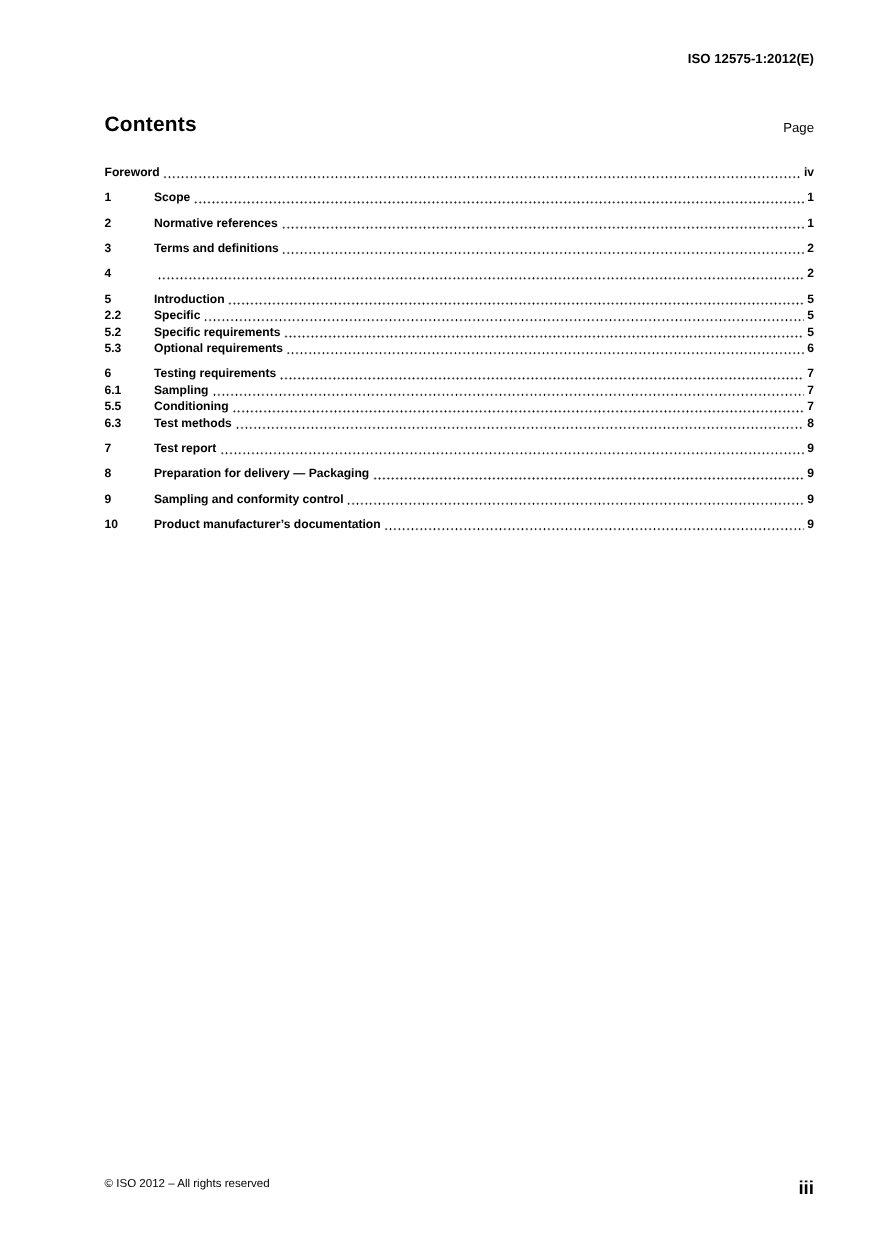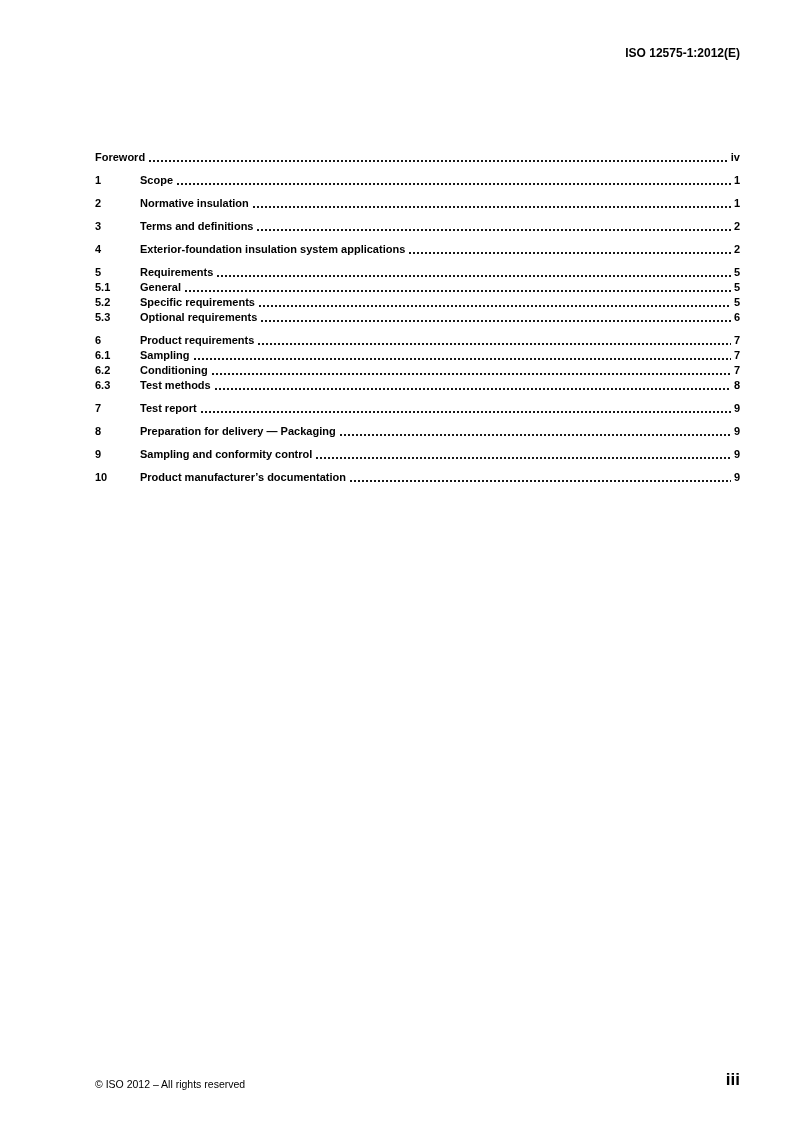--- a/index.html
+++ b/index.html
@@ -75,103 +75,106 @@
     background-position: left bottom;
   }
   .toc-page { flex: none; }
   .doc-footer {
     position: absolute;
     left: 95px;
     right: 53px;
     bottom: 32px;
     display: flex;
     justify-content: space-between;
-    align-items: flex-end;
+    align-items: flex-start;
     font-size: 10.5px;
   }
   .footer-page-num { font-weight: bold; font-size: 17px; }
 </style>
 </head>
 <body>
 
 <div class="page">
 
   <div class="doc-header">
     <span>ISO 12575-1:2012(E)</span>
   </div>
 
+  <div class="contents-header">
+    <div class="contents-title">Contents</div>
+    <div class="page-col-label">Page</div>
+  </div>
 
   <div class="toc" id="toc">
       <div class="toc-row">
         <span class="toc-label">Foreword</span>
         <span class="toc-dots"></span>
         <span class="toc-page">iv</span>
       </div>
       <div class="toc-row gap">
         <span class="toc-num">1</span>
         <span class="toc-label">Scope</span>
         <span class="toc-dots"></span>
         <span class="toc-page">1</span>
       </div>
       <div class="toc-row gap">
         <span class="toc-num">2</span>
-        <span class="toc-label">Normative insulation</span>
+        <span class="toc-label">Normative references</span>
         <span class="toc-dots"></span>
         <span class="toc-page">1</span>
       </div>
       <div class="toc-row gap">
         <span class="toc-num">3</span>
         <span class="toc-label">Terms and definitions</span>
         <span class="toc-dots"></span>
         <span class="toc-page">2</span>
       </div>
       <div class="toc-row gap">
         <span class="toc-num">4</span>
-        <span class="toc-label">Exterior-foundation insulation system applications</span>
         <span class="toc-dots"></span>
         <span class="toc-page">2</span>
       </div>
       <div class="toc-row gap">
         <span class="toc-num">5</span>
-        <span class="toc-label">Requirements</span>
+        <span class="toc-label">Introduction</span>
         <span class="toc-dots"></span>
         <span class="toc-page">5</span>
       </div>
       <div class="toc-row">
-        <span class="toc-num">5.1</span>
-        <span class="toc-label">General</span>
+        <span class="toc-num">2.2</span>
+        <span class="toc-label">Specific</span>
         <span class="toc-dots"></span>
         <span class="toc-page">5</span>
       </div>
       <div class="toc-row">
         <span class="toc-num">5.2</span>
         <span class="toc-label">Specific requirements</span>
         <span class="toc-dots"></span>
         <span class="toc-page">5</span>
       </div>
       <div class="toc-row">
         <span class="toc-num">5.3</span>
         <span class="toc-label">Optional requirements</span>
         <span class="toc-dots"></span>
         <span class="toc-page">6</span>
       </div>
       <div class="toc-row gap">
         <span class="toc-num">6</span>
-        <span class="toc-label">Product requirements</span>
+        <span class="toc-label">Testing requirements</span>
         <span class="toc-dots"></span>
         <span class="toc-page">7</span>
       </div>
       <div class="toc-row">
         <span class="toc-num">6.1</span>
         <span class="toc-label">Sampling</span>
         <span class="toc-dots"></span>
         <span class="toc-page">7</span>
       </div>
       <div class="toc-row">
-        <span class="toc-num">6.2</span>
+        <span class="toc-num">5.5</span>
         <span class="toc-label">Conditioning</span>
         <span class="toc-dots"></span>
         <span class="toc-page">7</span>
       </div>
       <div class="toc-row">
         <span class="toc-num">6.3</span>
         <span class="toc-label">Test methods</span>
         <span class="toc-dots"></span>
         <span class="toc-page">8</span>
       </div>

